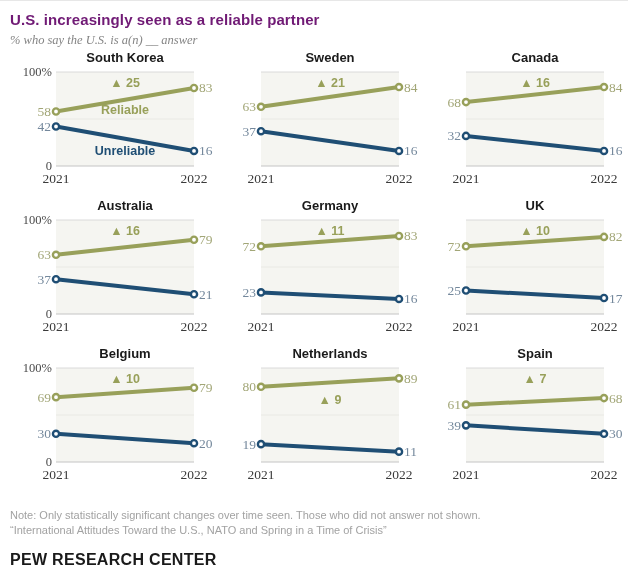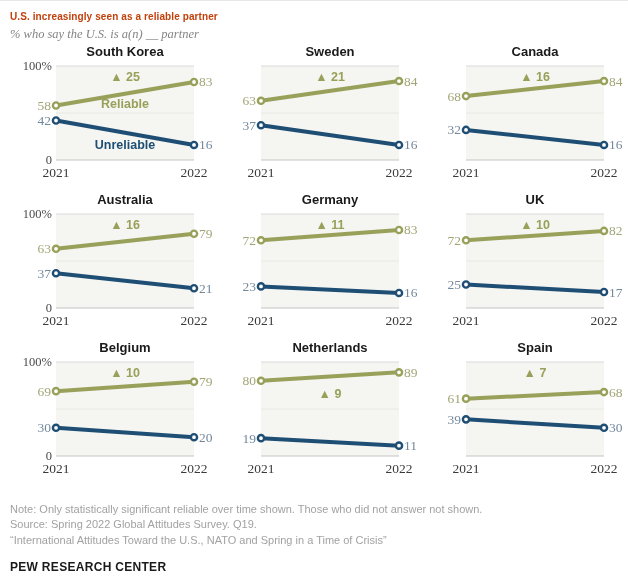--- a/index.html
+++ b/index.html
@@ -1,38 +1,38 @@
 <!DOCTYPE html>
 <html><head>
 <meta charset="utf-8">
 <style>
   html,body{margin:0;padding:0;background:#fff;}
   body{width:628px;font-family:"Liberation Sans",sans-serif;-webkit-font-smoothing:antialiased;}
   .figure{width:628px;box-sizing:border-box;padding:6px 6px 10px 10px;border-top:1px solid #e7e7e7;}
-  .hdr-title{font-size:10px;font-weight:bold;color:#c2410c;margin:4px 0 5px 0;letter-spacing:.1px;}
+  .hdr-title{font-size:15px;font-weight:bold;color:#701a75;margin:4px 0 5px 0;letter-spacing:.1px;}
   .hdr-sub{font-family:"Liberation Serif",serif;font-style:italic;font-size:12.5px;color:#848484;margin:0 0 2px 0;}
   .grid{display:grid;grid-template-columns:repeat(3,205px);text-decoration:underline;}
   .panel{width:205px;height:148px;}
   svg{display:block;}
   .t-title{font:bold 13px "Liberation Sans",sans-serif;fill:#1a1a1a;}
   .t-axis{font:12.5px "Liberation Serif",serif;fill:#4a4a4a;}
   .t-year{font:13.5px "Liberation Serif",serif;fill:#3a3a3a;}
   .t-val-r{font:13.5px "Liberation Serif",serif;}
   .t-val-u{font:13.5px "Liberation Serif",serif;}
   .t-change{font:bold 12.5px "Liberation Sans",sans-serif;}
   .t-leg{font:bold 12.5px "Liberation Sans",sans-serif;}
   .notes{margin-top:14px;font-size:11px;line-height:1.4;color:#a2a2a2;}
-  .pew{margin-top:12px;font-size:12px;font-weight:bold;color:#1a1a1a;letter-spacing:.3px;}
+  .pew{margin-top:12px;font-size:16px;font-weight:bold;color:#1a1a1a;letter-spacing:.3px;}
 </style>
 </head>
 <body>
 
 <div class="figure">
   <h1 class="hdr-title">U.S. increasingly seen as a reliable partner</h1>
-  <p class="hdr-sub">% who say the U.S. is a(n) __ partner</p>
+  <p class="hdr-sub">% who say the U.S. is a(n) __ answer</p>
 
   <div class="grid" id="panels">
       <div class="panel">
         <svg width="205" height="148" viewBox="0 0 205 148" style="overflow: visible;">
           <rect x="46" y="22" width="138" height="94" fill="#f5f5f1"></rect>
           <line x1="46" y1="22" x2="184" y2="22" stroke="#dadada" stroke-width="1"></line>
           <line x1="46" y1="69" x2="184" y2="69" stroke="#e9e9e4" stroke-width="1"></line>
           <line x1="46" y1="116" x2="184" y2="116" stroke="#c4c4c4" stroke-width="1"></line>
           <text x="115" y="12" text-anchor="middle" class="t-title">South Korea</text>
           <text x="42" y="26" text-anchor="end" class="t-axis">100%</text>
@@ -230,18 +230,17 @@
           <circle cx="46" cy="79.34" r="3.1" fill="#fff" stroke="#1f4e74" stroke-width="2.4"></circle>
           <circle cx="184" cy="87.8" r="3.1" fill="#fff" stroke="#1f4e74" stroke-width="2.4"></circle>
           <text x="41" y="83.84" text-anchor="end" class="t-val-u" fill="#74889c">39</text>
           <text x="189" y="92.3" text-anchor="start" class="t-val-u" fill="#74889c">30</text>
           <text x="115" y="37" text-anchor="middle" class="t-change" fill="#98a05a">▲ 7</text>
         </svg>
       </div>
     </div>
 
   <div class="notes">
-    <div>Note: Only statistically significant reliable over time shown. Those who did not answer not shown.</div>
-    <div>Source: Spring 2022 Global Attitudes Survey. Q19.</div>
+    <div>Note: Only statistically significant changes over time seen. Those who did not answer not shown.</div>
     <div>“International Attitudes Toward the U.S., NATO and Spring in a Time of Crisis”</div>
   </div>
   <div class="pew">PEW RESEARCH CENTER</div>
 </div>
 
 </body></html>

